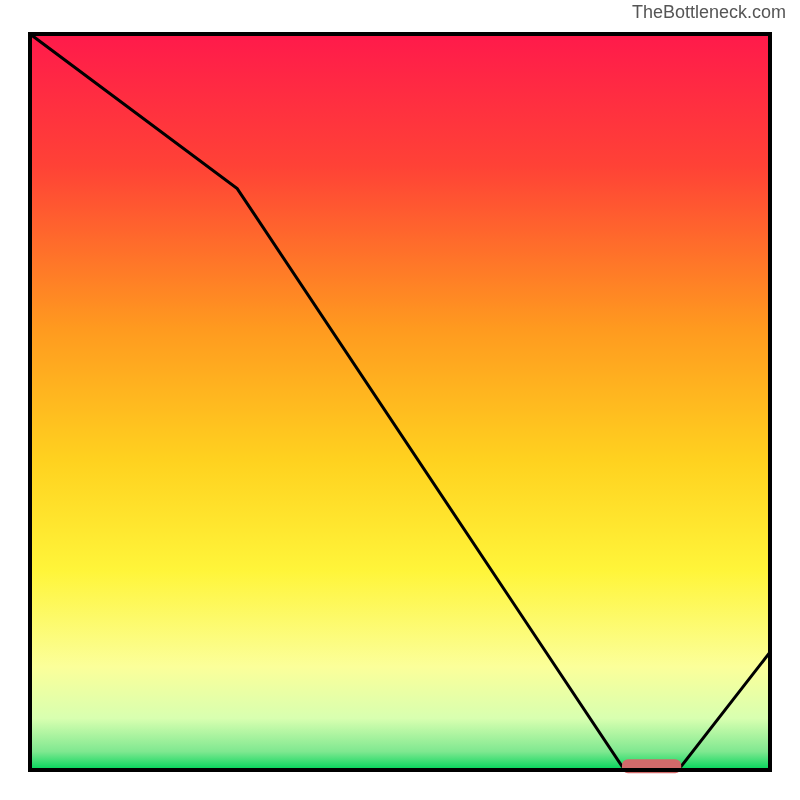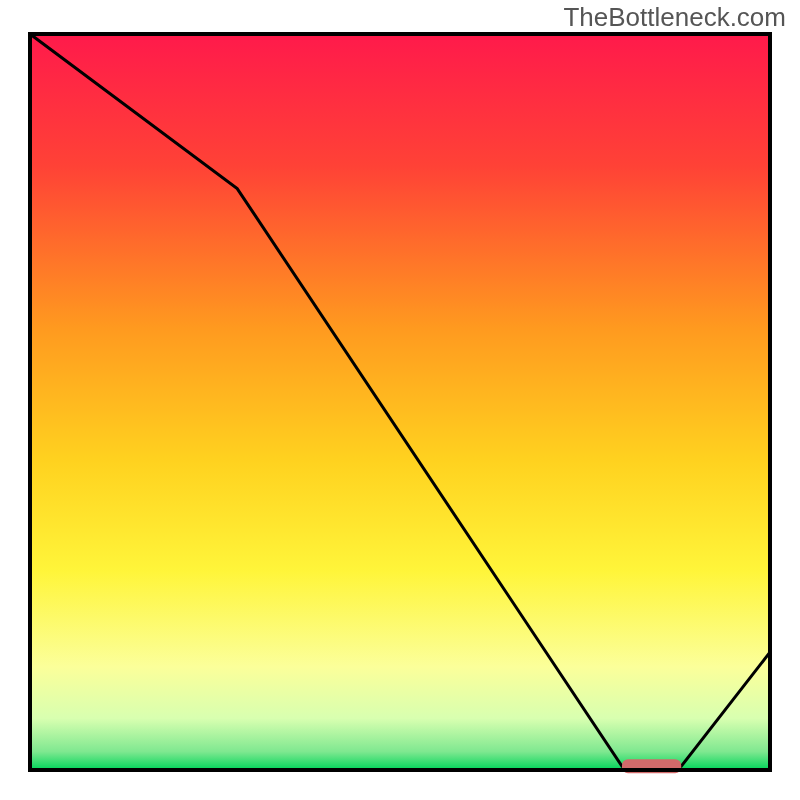--- a/index.html
+++ b/index.html
@@ -12,21 +12,21 @@
   }
   .container {
     position: relative;
     width: 800px;
     height: 800px;
   }
   .watermark {
     position: absolute;
     top: 2px;
     right: 14px;
-    font-size: 26px;
+    font-size: 18px;
     font-weight: 500;
     color: #555555;
     letter-spacing: 0px;
   }
   svg {
     display: block;
   }
 </style>
 </head>
 <body>

